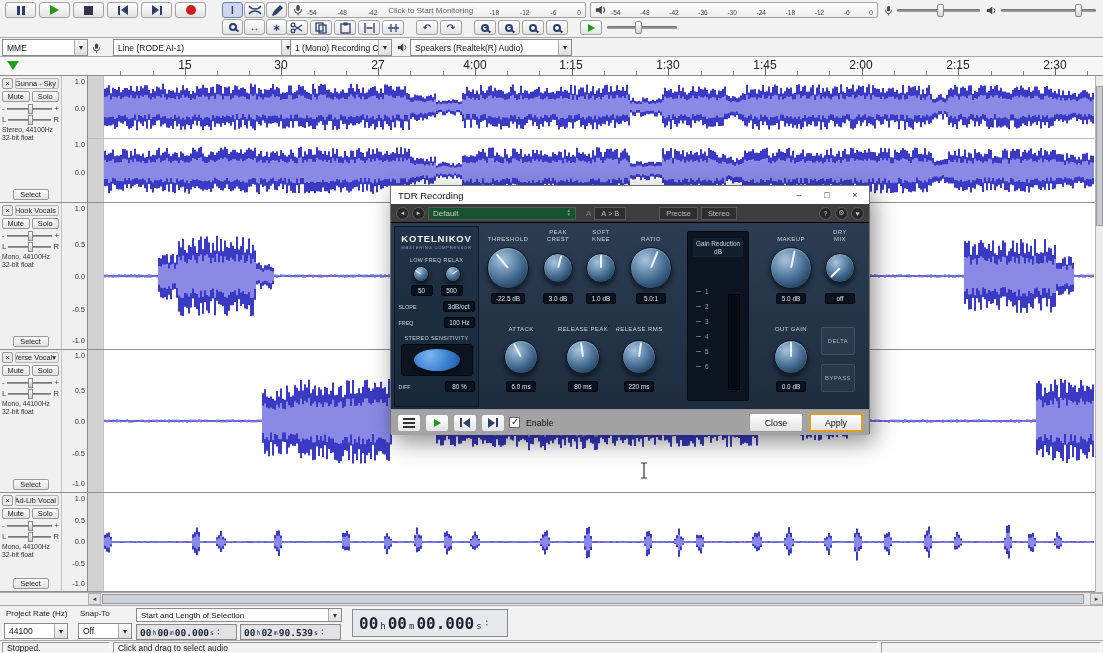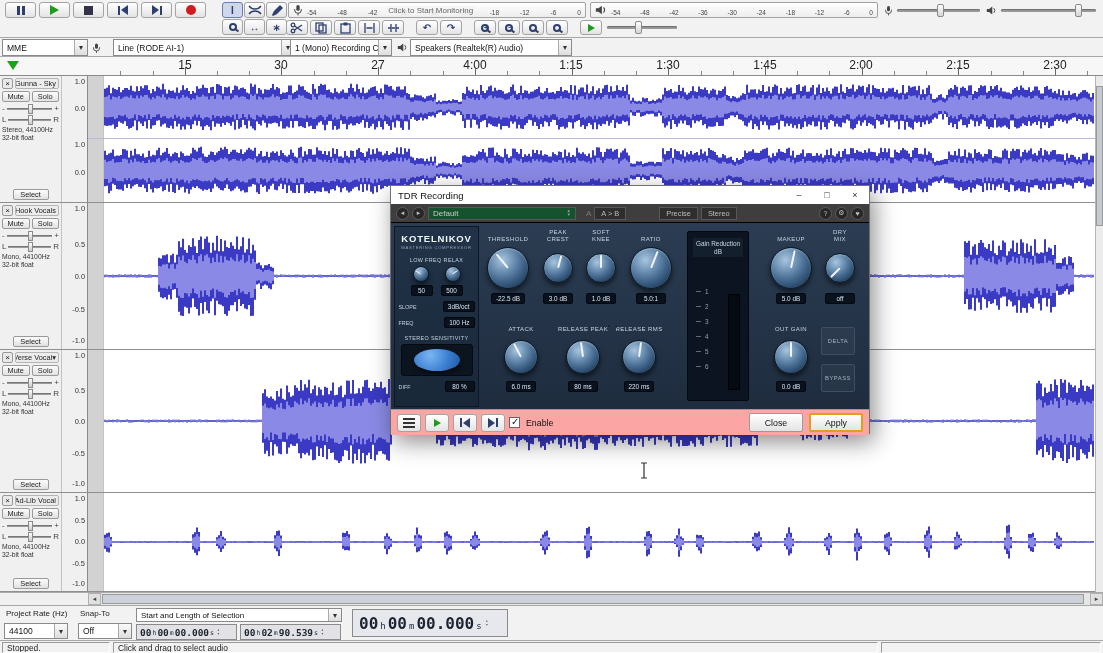--- a/index.html
+++ b/index.html
@@ -124,21 +124,21 @@
 
   .grpanel{position:absolute;left:296px;top:8px;width:62px;height:170px;background:#0b1420;border:1px solid #03080e;border-radius:2px}
   .grhead{margin:5px 4px 0;background:#141f2d;border:1px solid #0a1322;color:#cdd8e4;font-size:6.4px;line-height:7.5px;text-align:center;padding:2px 1px}
   .grtick{position:absolute;left:8px;display:flex;align-items:center;gap:4px;color:#8fa2b6;font-size:6.4px}
   .grtick i{display:block;width:5px;height:1px;background:#5b6c80}
   .grbar{position:absolute;right:8px;top:62px;bottom:10px;width:12px;background:#050b13;border:1px solid #000}
   .reldots{position:absolute;display:flex;gap:3px}
   .reldots i{width:4px;height:4px;border-radius:50%;background:#101b28;border:1px solid #2c3c50;display:block}
   .psidebtn{position:absolute;width:34px;height:28px;border:1px solid #3d4f64;border-radius:2px;background:rgba(255,255,255,.04);color:#a2b4c8;font-size:5.8px;letter-spacing:.5px;display:flex;align-items:center;justify-content:center}
 
-  .pbottom{height:26px;background:#fca5a5;border-top:1px solid #999;display:flex;align-items:center;padding:0 6px;gap:4px}
+  .pbottom{height:26px;background:#a3a3a3;border-top:1px solid #999;display:flex;align-items:center;padding:0 6px;gap:4px}
   .pbot-btn{width:24px;height:18px;display:inline-flex;align-items:center;justify-content:center;background:linear-gradient(#ffffff,#e3e3e3);border:1px solid #a3a3a3;border-radius:3px}
   .hamb{width:12px;height:10px;background:repeating-linear-gradient(to bottom,#333 0 2px,transparent 2px 4px)}
   .tri.sm{border-top-width:4px;border-bottom-width:4px;border-left-width:7px}
   .cb{width:11px;height:11px;border:1px solid #666;background:#fff;position:relative;display:inline-block}
   .cb::after{content:"✓";position:absolute;left:1px;top:-2px;font-size:10px;color:#222}
   .enlabel{font-size:8.8px;color:#111;margin-left:2px}
   .wbtn{width:54px;height:19px;display:flex;align-items:center;justify-content:center;background:linear-gradient(#ffffff,#e3e3e3);border:1px solid #9a9a9a;border-radius:2px;font-size:8.8px;color:#111}
   .wbtn.apply{border:2px solid #dd9f22}
   .pbspacer{margin-left:auto;display:flex;gap:6px}
 

